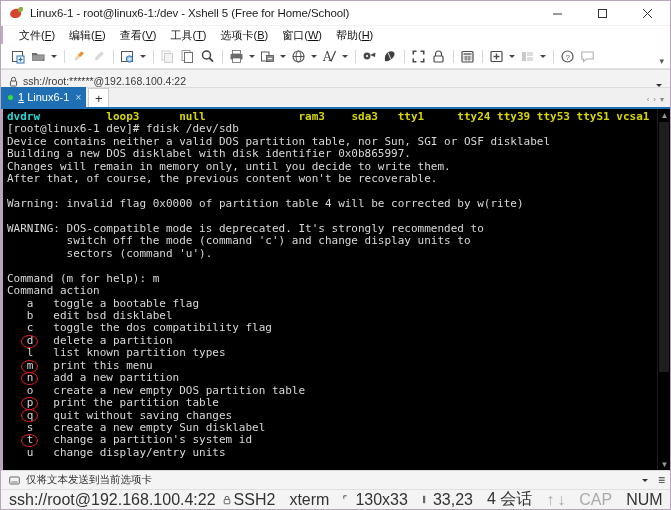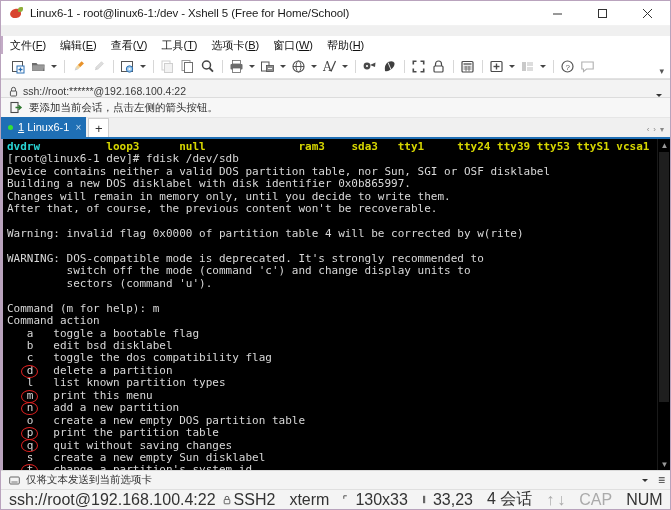--- a/index.html
+++ b/index.html
@@ -62,23 +62,23 @@
     color: #333;
   }
   .win-btn svg { display: block; }
 
   
   .menubar {
     height: 18px;
     background: #ffffff;
     display: flex;
     align-items: center;
+    padding-left: 9px;
     flex: 0 0 auto;
     border-left: 2px solid #c3abc6;
-    margin-top: 10px;
   }
   .menu-item {
     font-size: 11px;
     color: #111;
     padding: 0 7px;
     white-space: nowrap;
     line-height: 18px;
   }
   .menu-item u { text-decoration: underline; }
 
@@ -552,29 +552,20 @@
     <span class="addr-lock">
       <svg width="9" height="11" viewBox="0 0 9 11">
         <path d="M2.5 5 V3.3 a2 2 0 0 1 4 0 V5" fill="none" stroke="#555" stroke-width="1"></path>
         <rect x="1.4" y="5" width="6.2" height="5" rx="0.8" fill="none" stroke="#555" stroke-width="1"></rect>
       </svg>
     </span>
     <span class="addr-text" title="ssh://root:******@192.168.100.4:22">ssh://root:******@192.168.100.4:22</span>
     <span class="addr-caret"></span>
   </div>
 
-  <div class="hintbar">
-    <span class="hint-icon">
-      <svg width="13" height="13" viewBox="0 0 13 13">
-        <rect x="1" y="1.5" width="7" height="10" fill="none" stroke="#4a4a4a" stroke-width="1.1"></rect>
-        <path d="M5.5 6.5 h5 M8.5 4.2 l2.6 2.3 l-2.6 2.3" fill="none" stroke="#2f7a2f" stroke-width="1.3"></path>
-      </svg>
-    </span>
-    <span class="hint-text">要添加当前会话，点击左侧的箭头按钮。</span>
-  </div>
 
   <div class="tabbar">
     <div class="tab">
       <span class="dot"></span>
       <span class="tab-label"><span class="num">1</span>&nbsp;<span>Linux6-1</span></span>
       <span class="tab-close">×</span>
     </div>
     <div class="tab-add">+</div>
     <div class="tab-nav">
       <span>‹</span>

